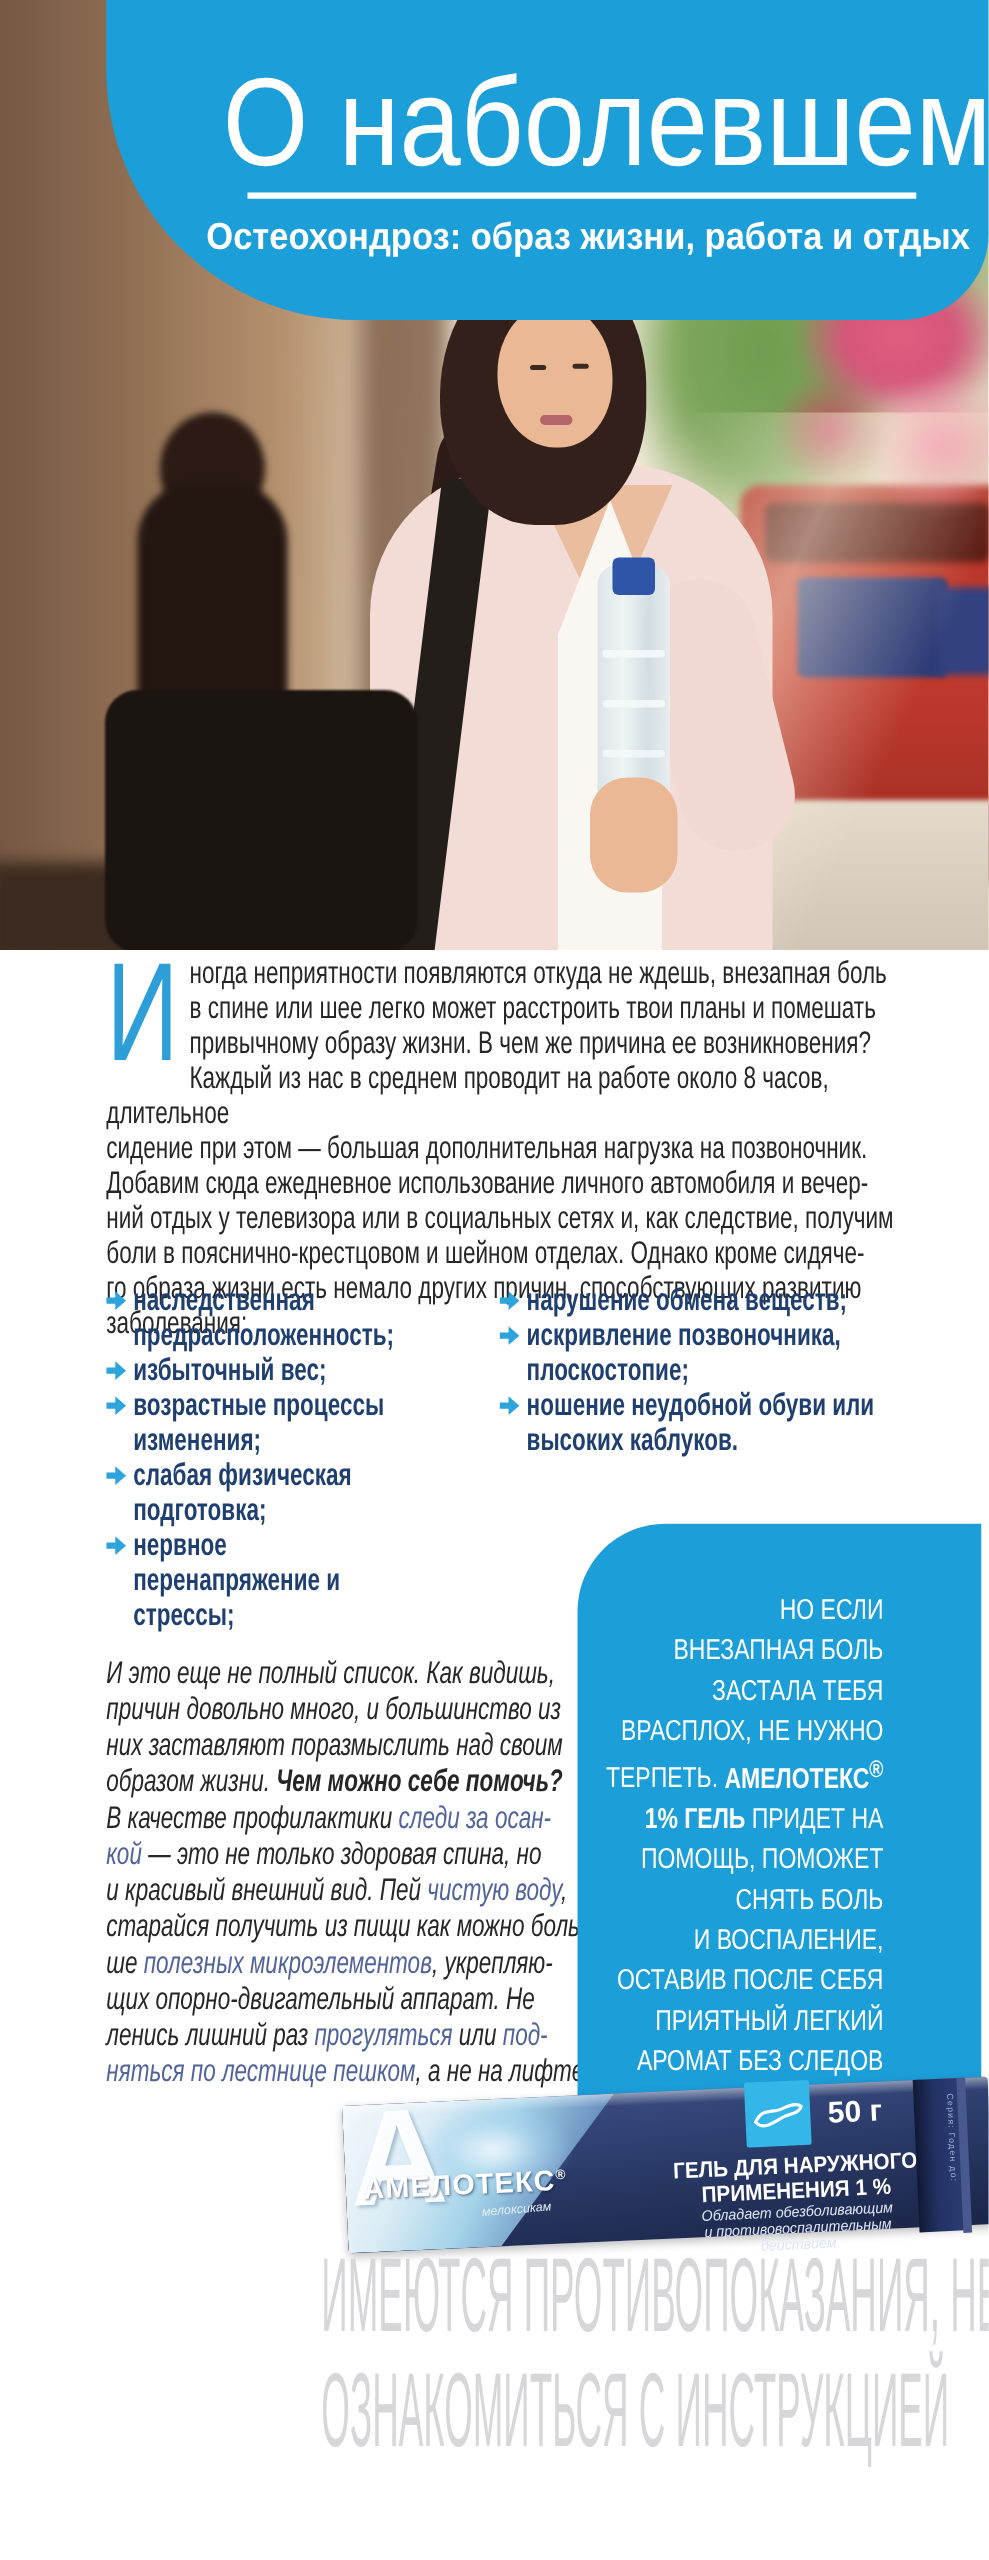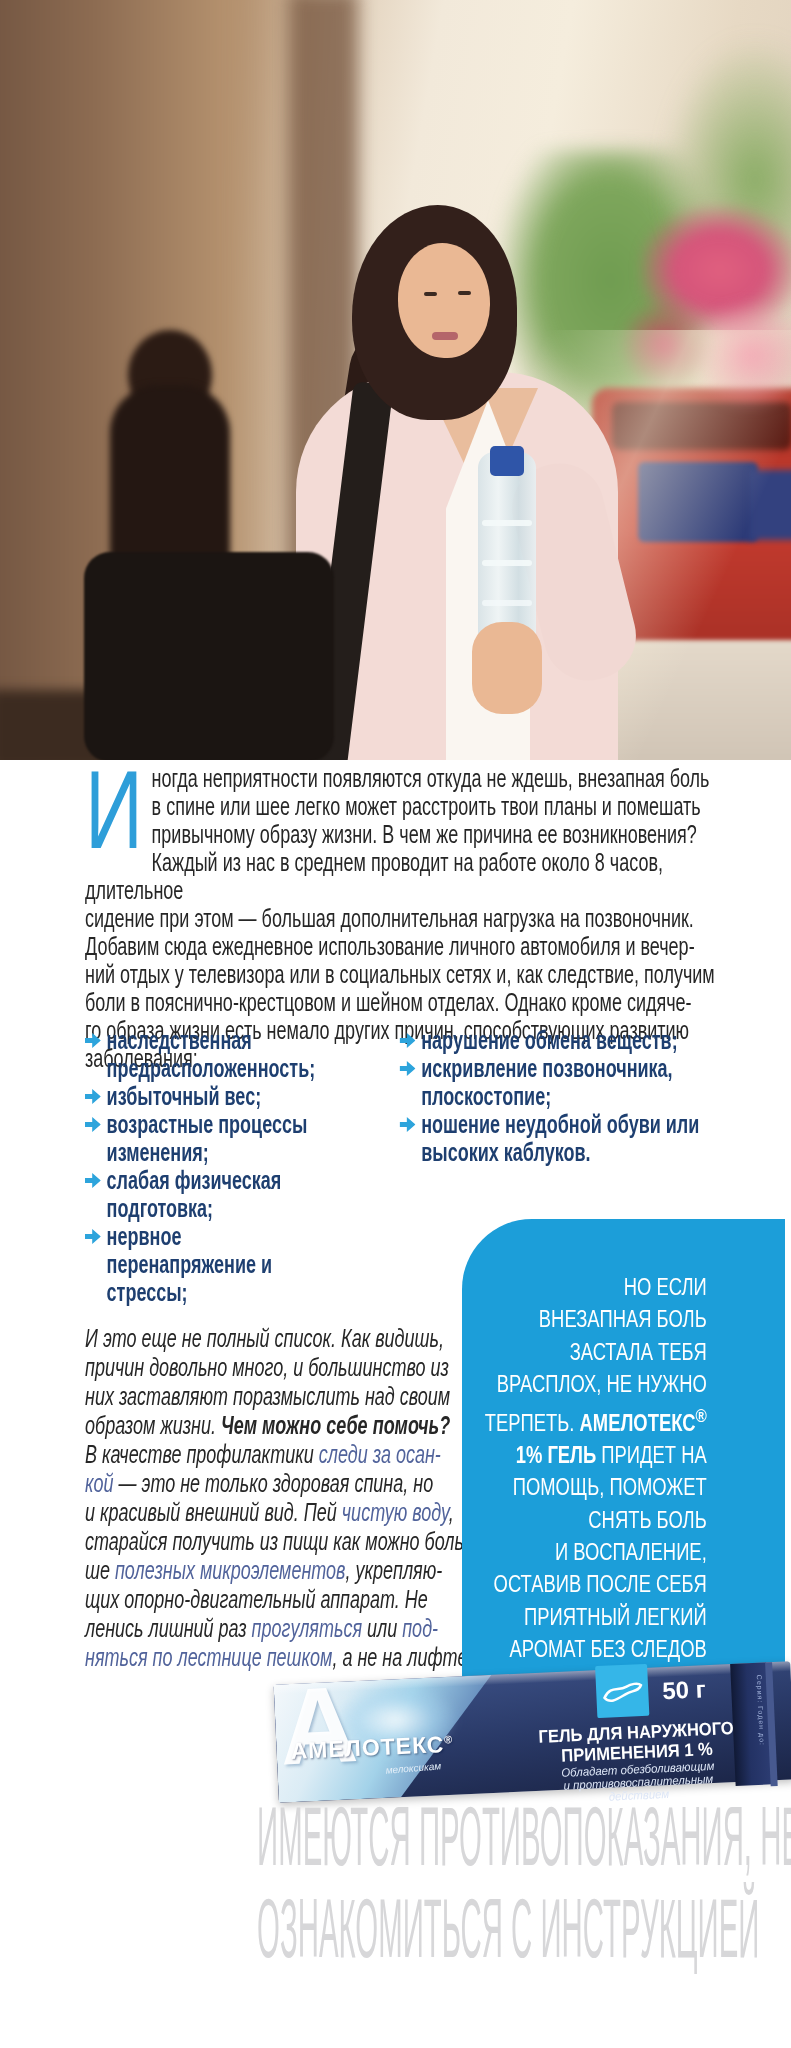--- a/index.html
+++ b/index.html
@@ -152,20 +152,25 @@
     <div class="ph-lips"></div>
     <div class="ph-arm"></div>
     <div class="ph-bottle"></div>
     <div class="ph-bcap"></div>
     <div class="ph-bring"></div>
     <div class="ph-bring2"></div>
     <div class="ph-bring3"></div>
     <div class="ph-hand"></div>
   </div>
 
+  <div class="header">
+    <div class="title">О наболевшем</div>
+    <div class="title-rule"></div>
+    <div class="subtitle">Остеохондроз: образ жизни, работа и отдых</div>
+  </div>
 
   <div class="para1">
     <div class="cx">
       <span class="dropcap">И</span><span>ногда неприятности появляются откуда не ждешь, внезапная боль<br>в спине или шее легко может расстроить твои планы и помешать<br>привычному образу жизни. В чем же причина ее возникновения?<br>Каждый из нас в среднем проводит на работе около 8 часов, длительное<br>сидение при этом — большая дополнительная нагрузка на позвоночник.<br>Добавим сюда ежедневное использование личного автомобиля и вечер-<br>ний отдых у телевизора или в социальных сетях и, как следствие, получим<br>боли в пояснично-крестцовом и шейном отделах. Однако кроме сидяче-<br>го образа жизни есть немало других причин, способствующих развитию<br>заболевания:</span>
     </div>
   </div>
 
   <div class="bullets">
     <div class="cx">
       <div class="bcols">

